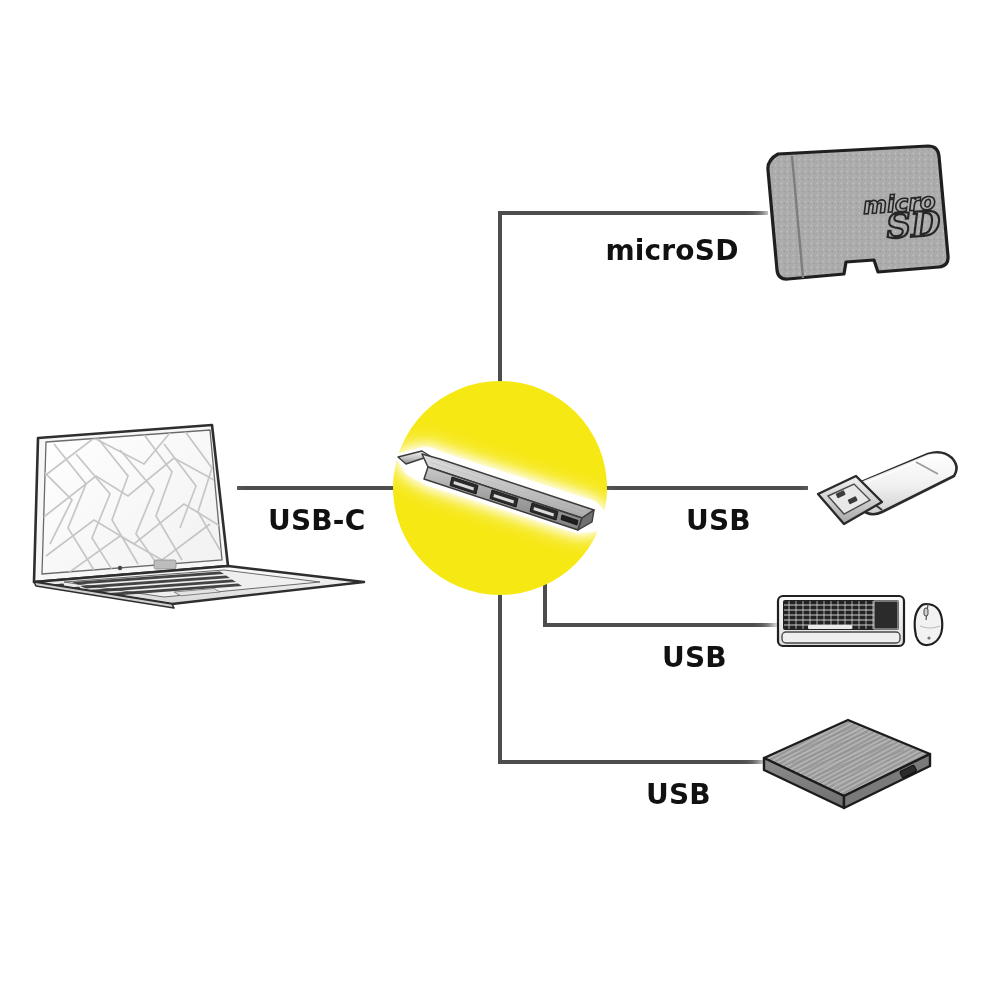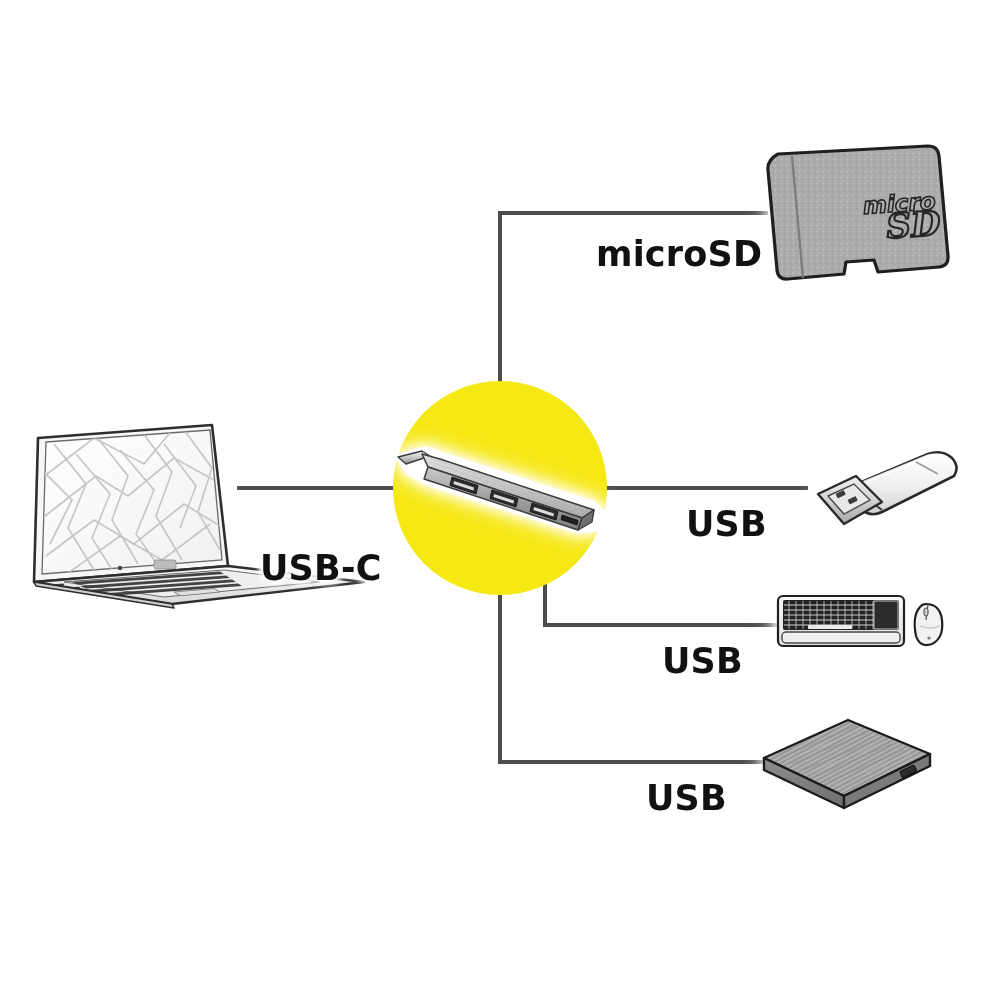--- a/index.html
+++ b/index.html
@@ -22,21 +22,21 @@
     background: #4d4d4d;
   }
   .line-h { height: 4px; }
   .line-v { width: 4px; }
 
   
   .label {
     position: absolute;
     color: #111111;
     font-weight: bold;
-    font-size: 35px;
+    font-size: 28px;
     line-height: 1.18;
     letter-spacing: 0.2px;
     white-space: nowrap;
     text-align: center;
     text-shadow:
        0 0 7px #ffffff,  0 0 7px #ffffff,
        0 0 12px #ffffff, 0 0 12px #ffffff,
        2px 2px 5px #ffffff, -2px -2px 5px #ffffff;
   }
   .label.two-line { white-space: normal; }
@@ -368,21 +368,21 @@
       <g stroke="#bcbcbc" stroke-width="0.9" opacity="0.6">
         <path d="M34,49 L110,17"></path>
         <path d="M58,61 L134,29"></path>
         <path d="M82,73 L158,41"></path>
       </g>
 
       <rect x="148" y="56" width="16" height="7" rx="2" fill="#2c2c2c" stroke="#111111" stroke-width="1" transform="rotate(-26 156 59)"></rect>
     </svg>
   </div>
 
-  <div class="label" style="left:260px; top:504px;margin-top:44px;">USB-C</div>
+  <div class="label" style="left:268px; top:504px;">USB-C</div>
 
   <div class="label two-line" style="left:596px; top:234px; width:152px;">
     <span>microSD</span><br>
   </div>
 
   <div class="label" style="left:686px; top:504px;">USB</div>
 
   <div class="label" style="left:662px; top:641px;">USB</div>
 
   <div class="label" style="left:646px; top:778px;">USB</div>

